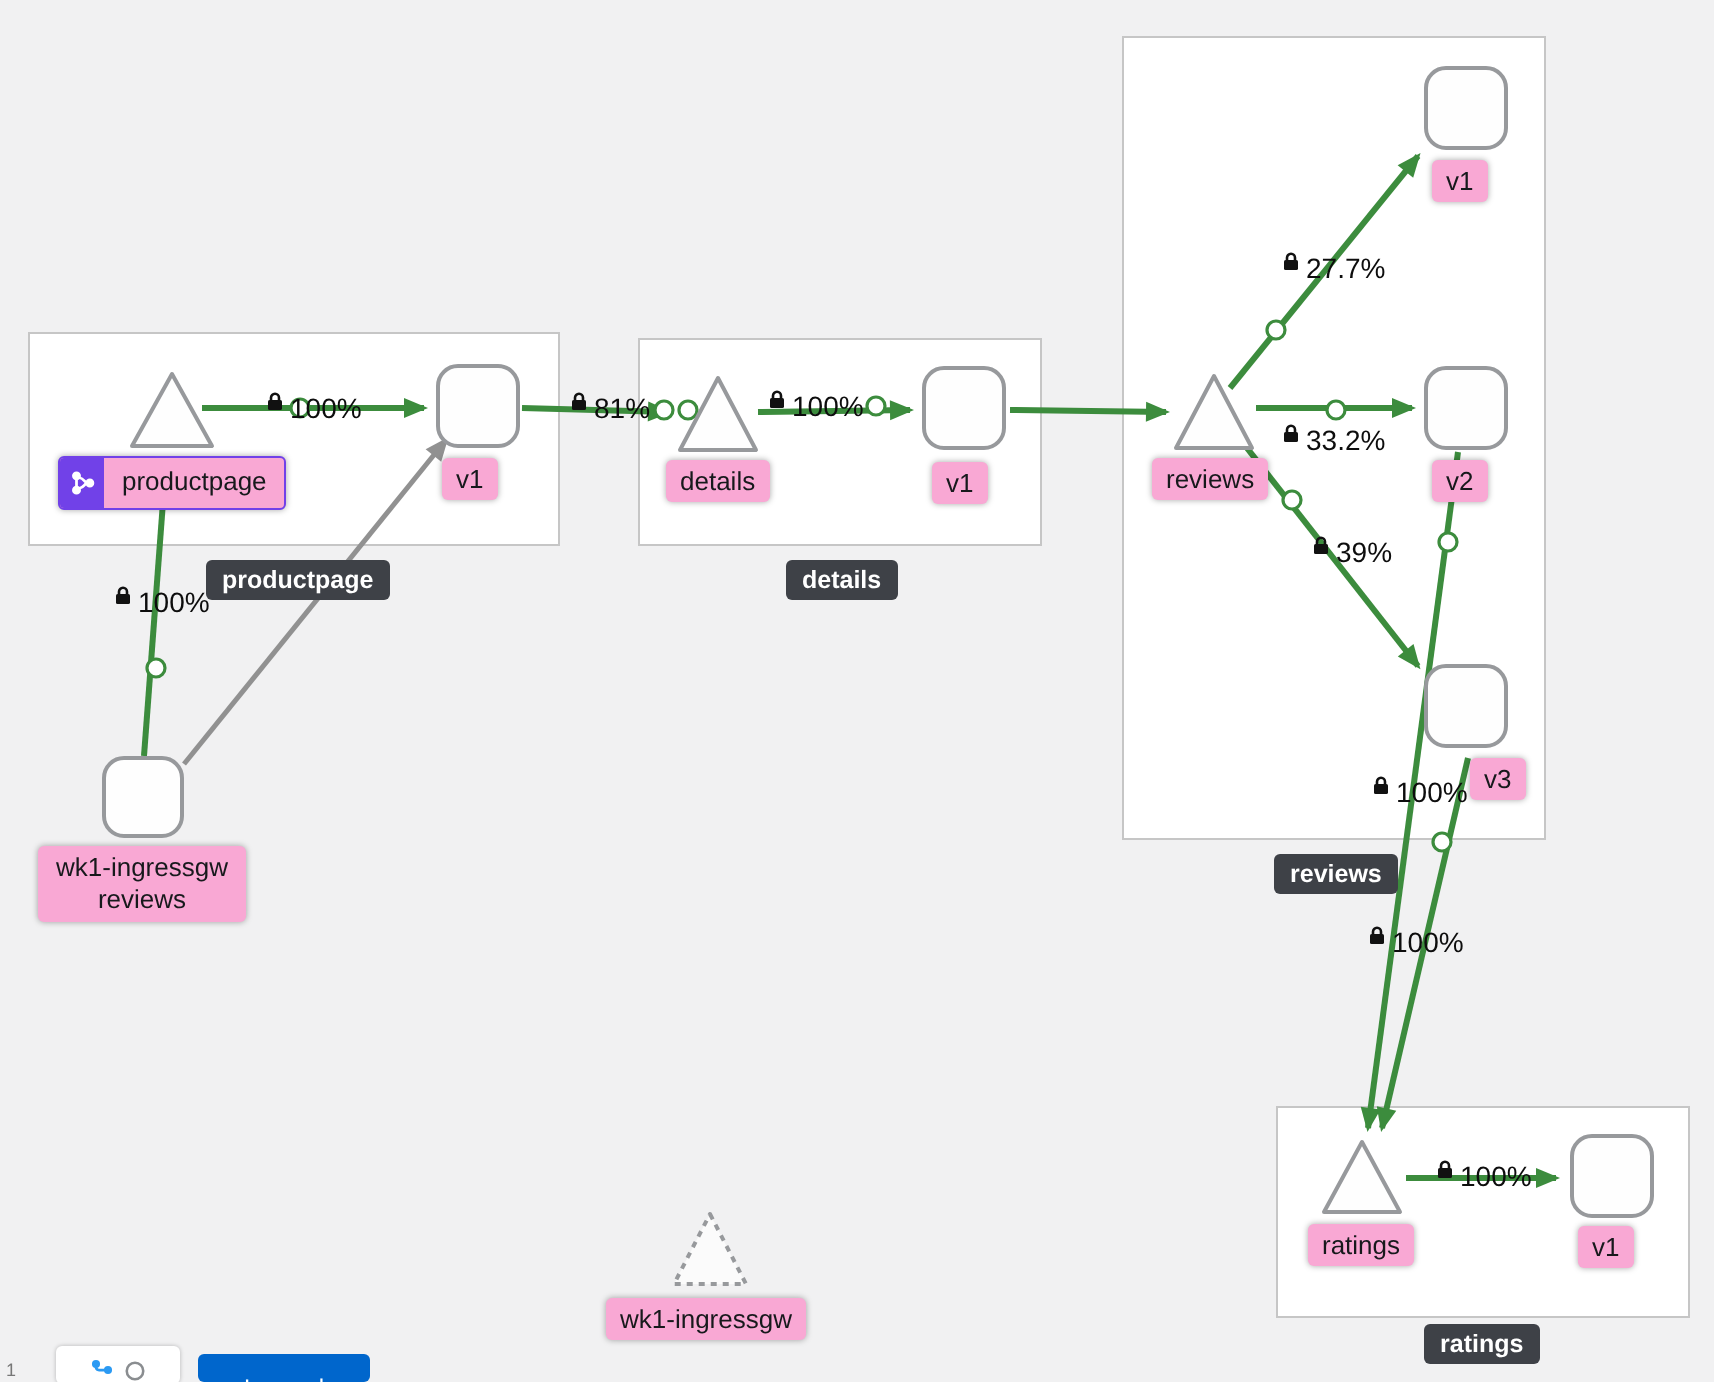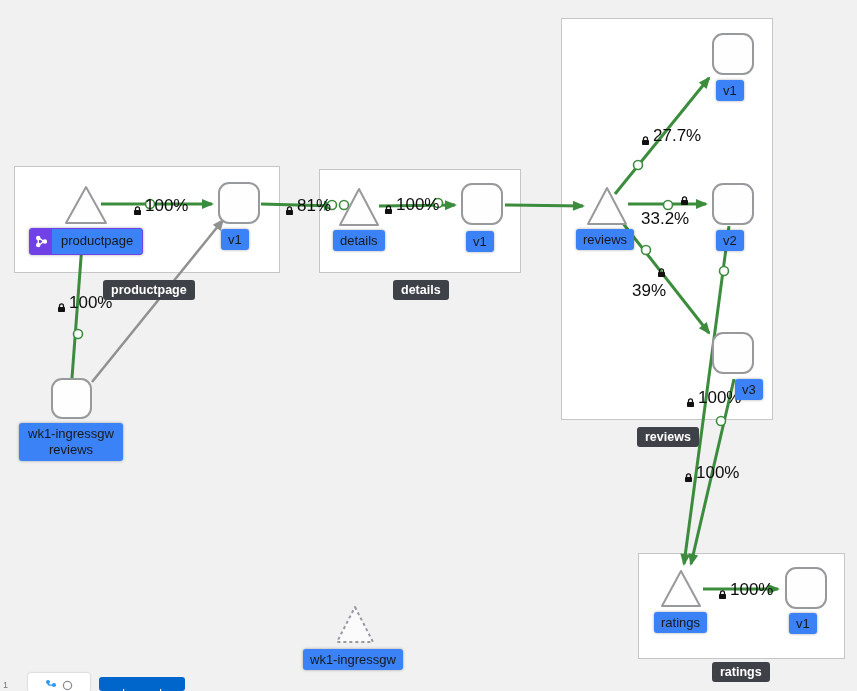--- a/index.html
+++ b/index.html
@@ -1,30 +1,30 @@
 <!DOCTYPE html>
 <html><head>
 <meta charset="utf-8">
 <style>
   html,body{margin:0;padding:0;}
   body{font-family:"Liberation Sans", sans-serif; background:#e8e8e8;}
   .stage{position:relative;width:857px;height:691px;background:#f1f1f2;overflow:hidden;}
   .group-box{position:absolute;background:#ffffff;border:1px solid #c6c6c6;}
   svg.overlay{position:absolute;left:0;top:0;width:857px;height:691px;}
-  .pill{position:absolute;background:#3b82f6;border-radius:3px;padding:2px 7px;
+  .pill{position:absolute;background:#f9a8d4;border-radius:3px;padding:2px 7px;
         font-size:13px;color:#17191c;box-shadow:0 0 3px rgba(0,0,0,.35);
         white-space:nowrap;text-align:center;line-height:17px;}
   .pill-badged{display:flex;align-items:stretch;padding:0;border:1px solid #7141e8;overflow:hidden;}
   .badge{width:22px;display:flex;align-items:center;justify-content:center;background:#7141e8;}
   .pill-badged .pill-text{padding:3px 9px;font-size:13px;}
   .pill-2line{line-height:16px;padding:3px 8px;}
   .tooltip{position:absolute;background:#3e4147;color:#fff;font-size:12.5px;font-weight:bold;
            padding:3px 8px;border-radius:3px;white-space:nowrap;}
-  .edge-label{position:absolute;display:flex;align-items:flex-end;gap:3px;
-              font-size:17px;color:#0d0d0d;white-space:nowrap;}
+  .edge-label{position:absolute;display:flex;align-items:flex-start;gap:3px;
+              font-size:14px;color:#0d0d0d;white-space:nowrap;}
   .toolbar-btn{position:absolute;border-radius:3px;}
   .btn-white{background:#fff;box-shadow:0 0 2px rgba(0,0,0,.25);display:flex;align-items:flex-end;
              justify-content:center;gap:5px;padding-bottom:1px;}
   .btn-blue{background:#0066cc;color:#fff;font-size:12px;text-align:center;overflow:hidden;
             padding-top:10px;box-sizing:border-box;}
   .zoom-ind{position:absolute;font-size:9px;color:#777;}
 </style>
 </head>
 <body>
 
@@ -118,28 +118,28 @@
       </svg>
     <span>100%</span>
   </div>
   <div class="edge-label" style="left:641px;top:126px;">
     <svg width="9" height="10" viewBox="0 0 9 10">
         <path d="M2.5 4V2.9a2 2 0 0 1 4 0V4" fill="none" stroke="#111" stroke-width="1.3"></path>
         <rect x="1" y="4" width="7" height="5" rx="0.8" fill="#111"></rect>
       </svg>
     <span>27.7%</span>
   </div>
-  <div class="edge-label" style="left:641px;top:196px;flex-direction:column;">
+  <div class="edge-label" style="left:641px;top:212px;">
     <svg width="9" height="10" viewBox="0 0 9 10">
         <path d="M2.5 4V2.9a2 2 0 0 1 4 0V4" fill="none" stroke="#111" stroke-width="1.3"></path>
         <rect x="1" y="4" width="7" height="5" rx="0.8" fill="#111"></rect>
       </svg>
     <span>33.2%</span>
   </div>
-  <div class="edge-label" style="left:632px;top:268px;flex-direction:column;">
+  <div class="edge-label" style="left:656px;top:268px;">
     <svg width="9" height="10" viewBox="0 0 9 10">
         <path d="M2.5 4V2.9a2 2 0 0 1 4 0V4" fill="none" stroke="#111" stroke-width="1.3"></path>
         <rect x="1" y="4" width="7" height="5" rx="0.8" fill="#111"></rect>
       </svg>
     <span>39%</span>
   </div>
   <div class="edge-label" style="left:686px;top:388px;">
     <svg width="9" height="10" viewBox="0 0 9 10">
         <path d="M2.5 4V2.9a2 2 0 0 1 4 0V4" fill="none" stroke="#111" stroke-width="1.3"></path>
         <rect x="1" y="4" width="7" height="5" rx="0.8" fill="#111"></rect>

